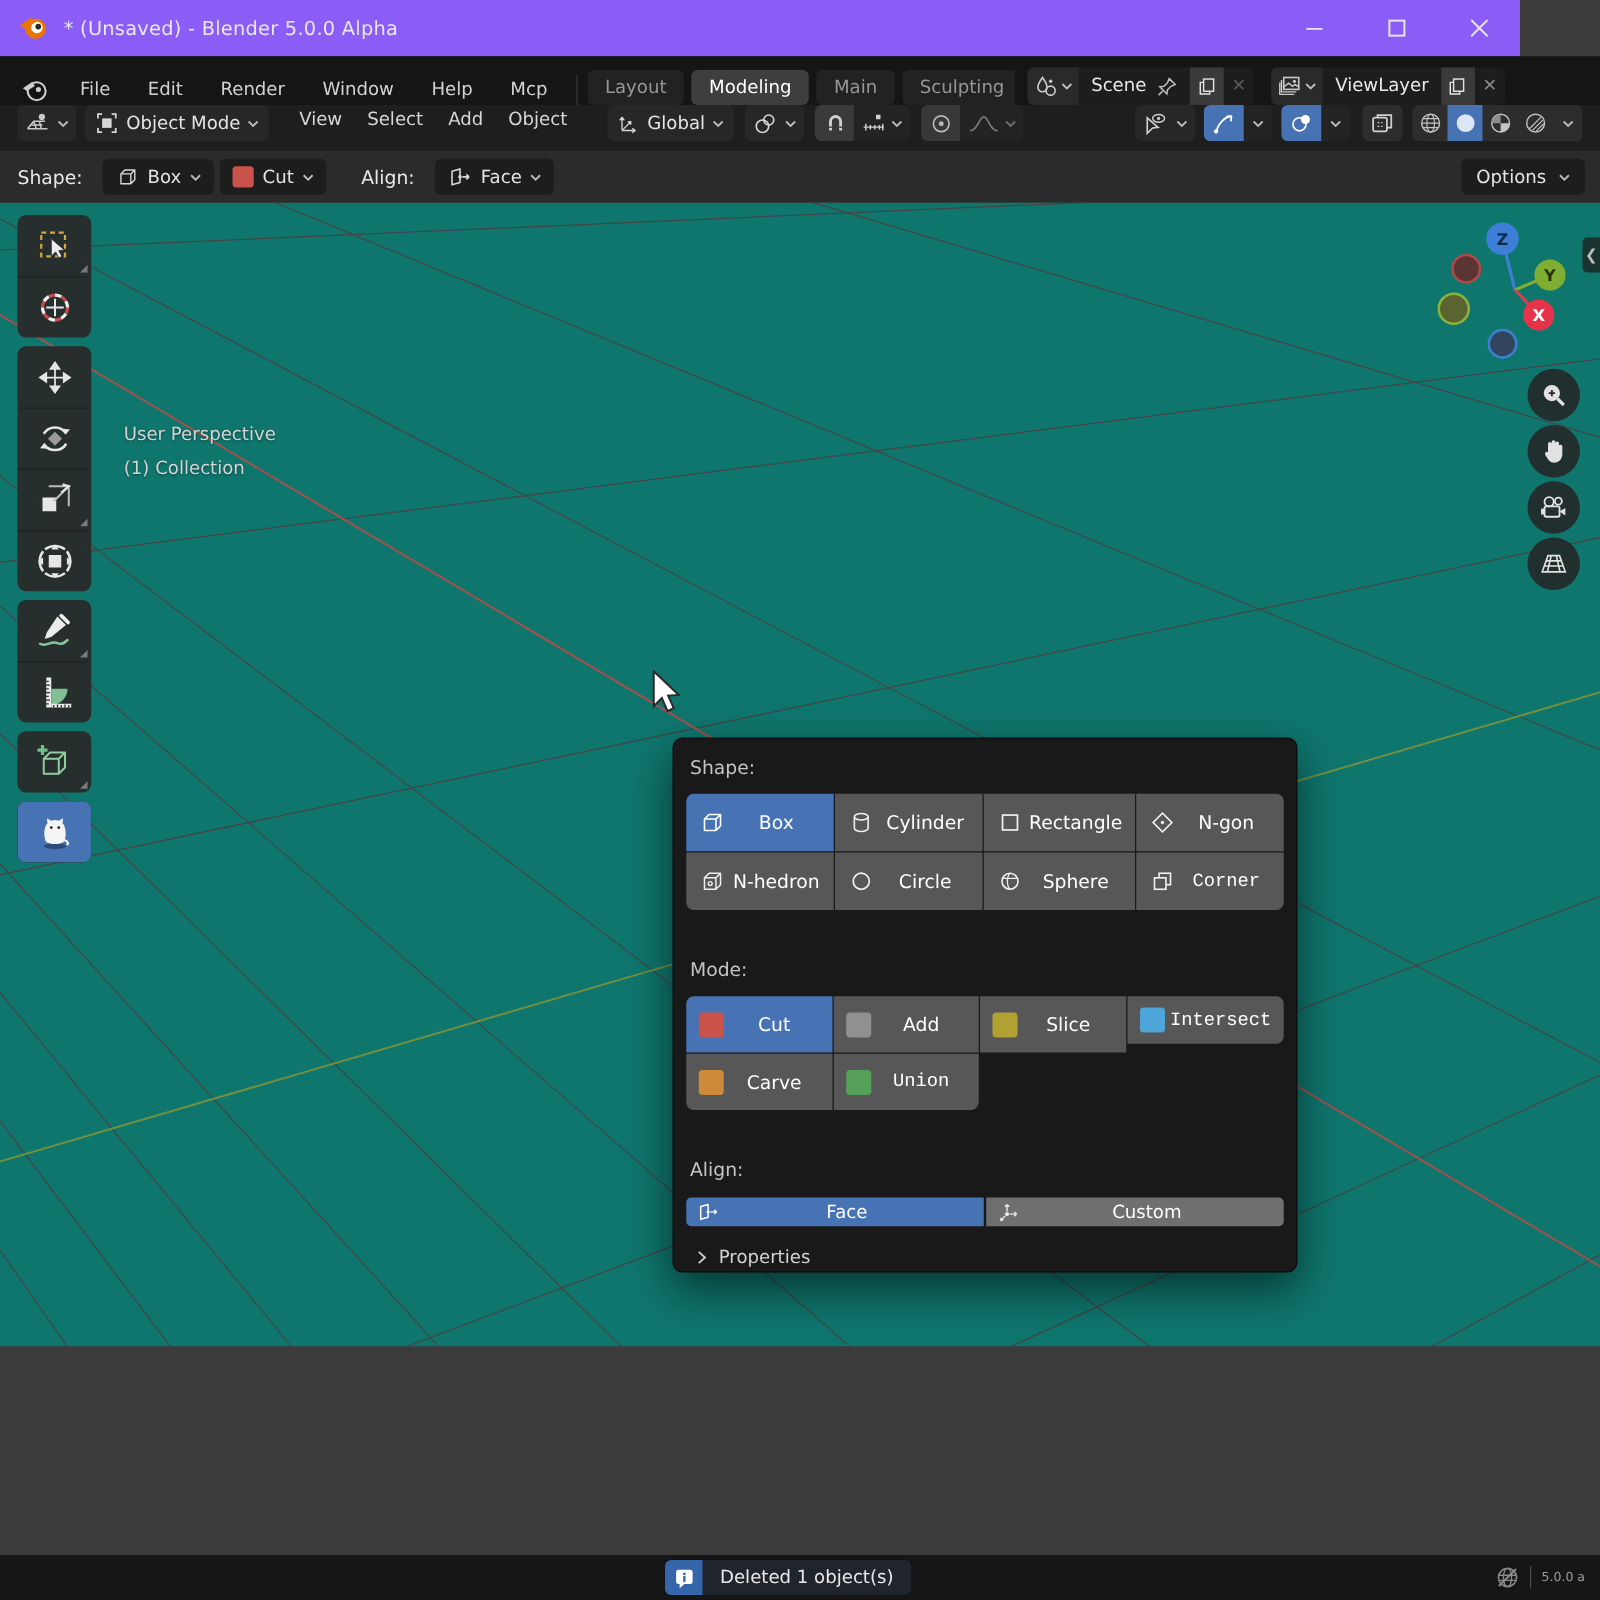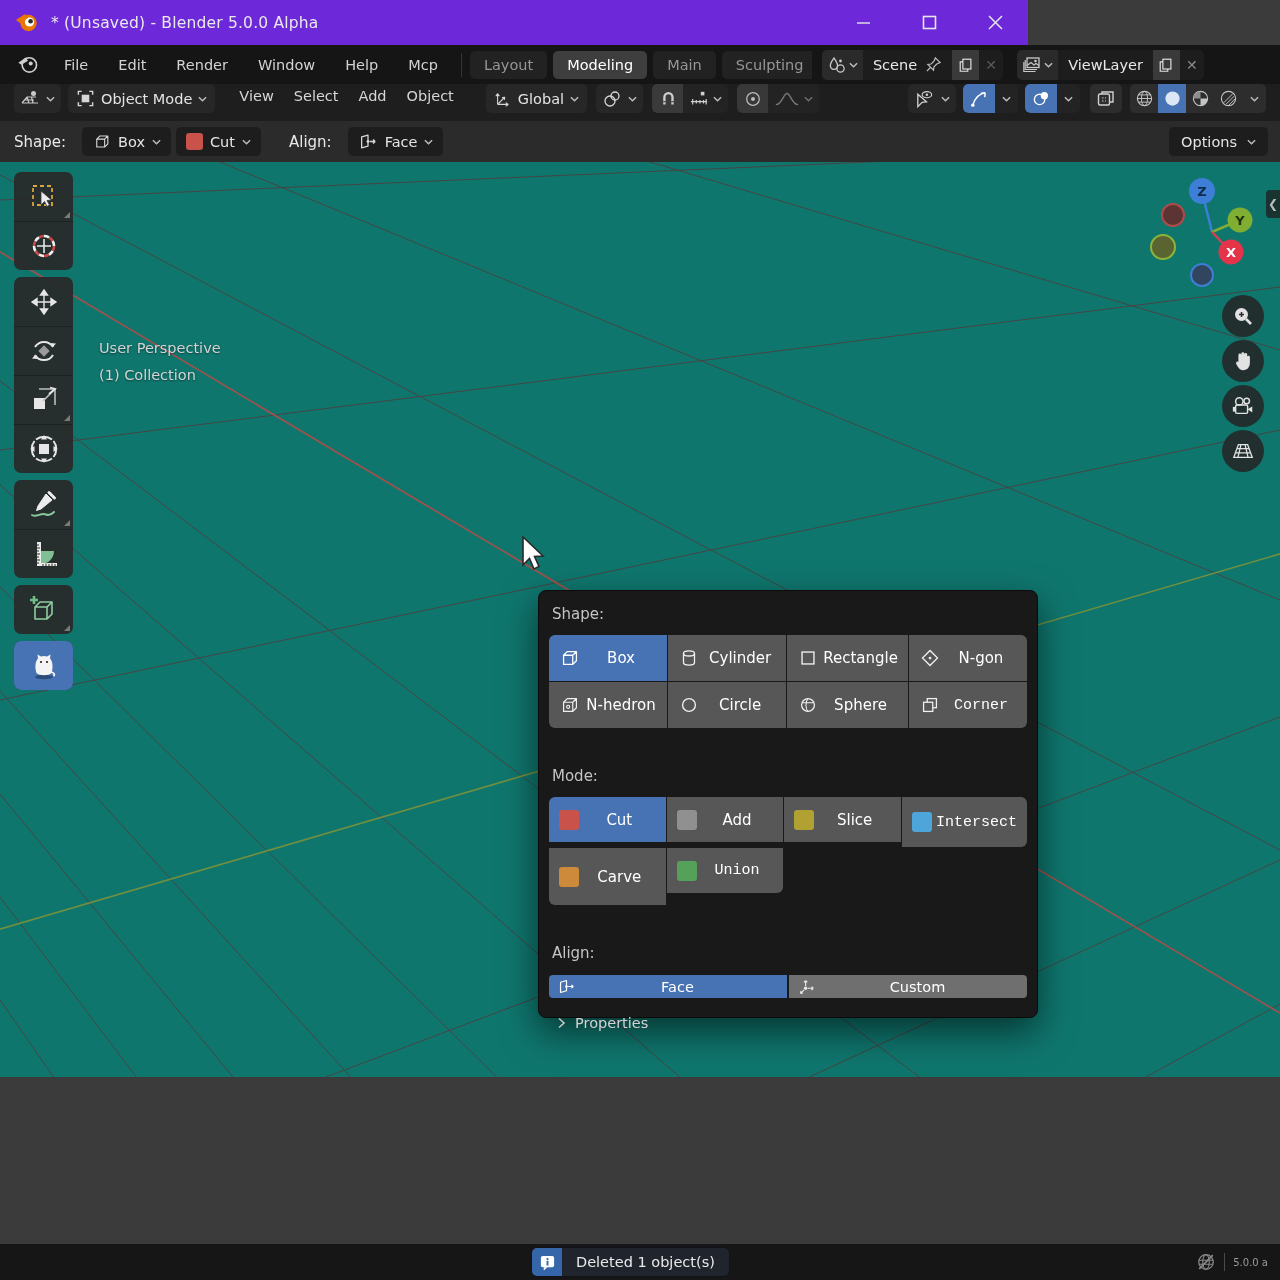--- a/index.html
+++ b/index.html
@@ -4,30 +4,30 @@
 <style>
   * { margin:0; padding:0; box-sizing:border-box; }
   html,body { width:1280px; height:1280px; background:#3b3b3b; overflow:hidden;
     font-family:"DejaVu Sans","Liberation Sans",sans-serif; }
   #app { position:relative; width:1280px; height:1280px; background:#3b3b3b; overflow:hidden; }
   svg { display:block; }
   .chev { width:9px; height:6px; stroke:#bdbdbd; stroke-width:1.6; fill:none; flex:0 0 auto; }
   .chev.dim { stroke:#6f6f6f; }
 
   
-  .titlebar { position:absolute; left:0; top:0; width:1028px; height:45px; background:#6d28d9;
+  .titlebar { position:absolute; left:0; top:0; width:1216px; height:45px; background:#8b5cf6;
     display:flex; align-items:center; color:#e9e9e9; }
   .titlebar .logo { margin:0 12px 0 14px; }
   .title-text { font-size:15.5px; letter-spacing:.2px; }
   .win-btns { position:absolute; right:0; top:0; height:45px; display:flex; }
   .win-btn { width:66px; height:45px; display:flex; align-items:center; justify-content:center; color:#e6e6e6; font-size:15px; }
 
   
   .menubar { position:absolute; left:0; top:45px; width:1280px; height:39px; background:#151515;
-    display:flex; align-items:center; }
+    display:flex; align-items:flex-end; }
   .menu-item { color:#d2d2d2; font-size:14.5px; padding:4px 11px; margin:0 4px; border-radius:4px; }
   .mb-sep { width:1px; height:24px; background:#343434; margin:0 8px; }
   .ws-tabs { display:flex; align-items:center; gap:6px; max-width:342px; overflow:hidden; }
   .ws-tab { color:#969696; font-size:14.5px; padding:6px 14px; background:#222222; border-radius:5px; white-space:nowrap; }
   .ws-tab.active { background:#3e3e3e; color:#ffffff; }
   .id-block { display:flex; align-items:center; margin-left:10px; background:#1d1d1d; border-radius:5px; height:30px; }
   .id-icon-btn { display:flex; align-items:center; gap:2px; padding:0 5px; background:#2a2a2a; border-radius:5px 0 0 5px; height:30px; }
   .id-name { color:#e8e8e8; font-size:14.5px; padding:0 10px; display:flex; align-items:center; gap:8px; }
   .id-small-btn { width:27px; height:30px; display:flex; align-items:center; justify-content:center; background:#3a3a3a; }
   .id-x { width:24px; height:30px; display:flex; align-items:center; justify-content:center; color:#5a5a5a; font-size:14px; border-radius:0 5px 5px 0; }
@@ -631,25 +631,25 @@
         <span class="opt-text">Cut</span>
       </div>
       <div class="opt-btn" style="height:45px">
         <span class="swatch opt-icon" style="width: 20px; height: 20px; background-color: rgb(144, 144, 144);"></span>
         <span class="opt-text">Add</span>
       </div>
       <div class="opt-btn" style="height:45px">
         <span class="swatch opt-icon" style="width: 20px; height: 20px; background-color: rgb(177, 161, 51);"></span>
         <span class="opt-text">Slice</span>
       </div>
-      <div class="opt-btn r-tr r-br" style="height:50px">
+      <div class="opt-btn r-tr r-br" style="height:38px">
         <span class="swatch opt-icon" style="width: 20px; height: 20px; background-color: rgb(78, 165, 217);"></span>
         <span class="opt-text">Intersect</span>
       </div>
-      <div class="opt-btn r-bl" style="height:57px">
+      <div class="opt-btn r-bl" style="height:45px">
         <span class="swatch opt-icon" style="width: 20px; height: 20px; background-color: rgb(204, 138, 58);"></span>
         <span class="opt-text">Carve</span>
       </div>
       <div class="opt-btn r-br" style="height:45px">
         <span class="swatch opt-icon" style="width: 20px; height: 20px; background-color: rgb(86, 161, 90);"></span>
         <span class="opt-text">Union</span>
       </div>
       <div></div>
         <div></div>
     </div>

